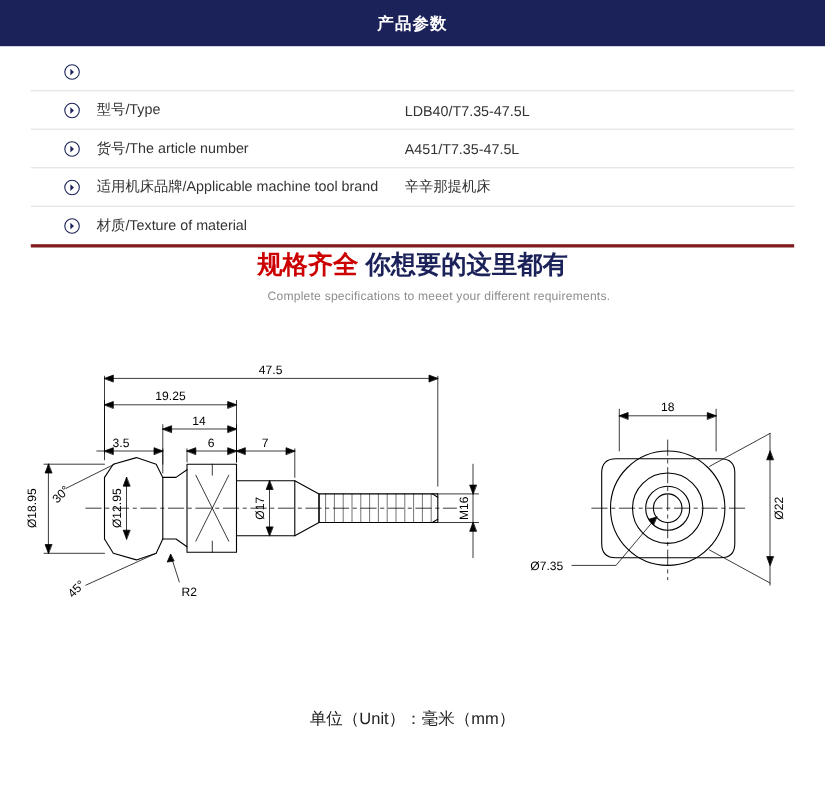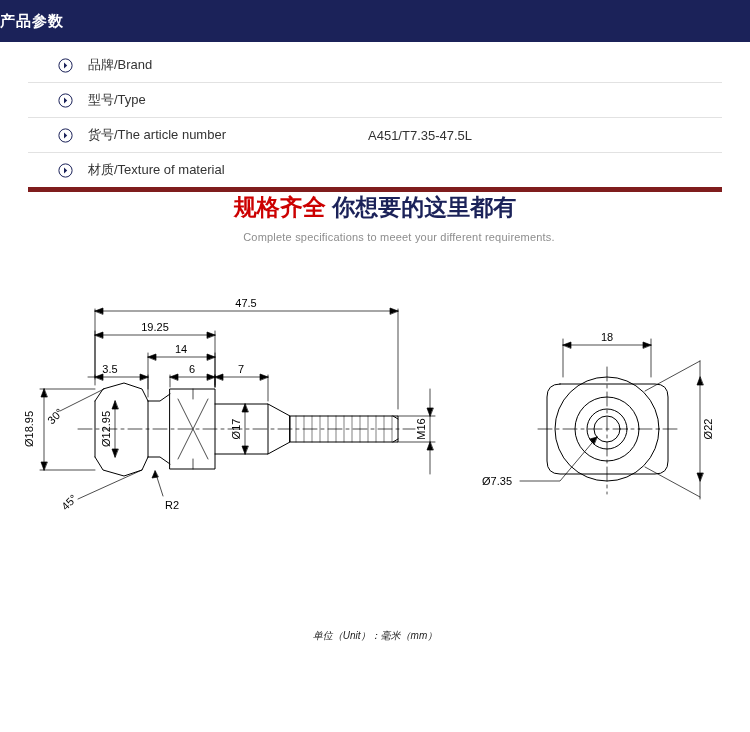--- a/index.html
+++ b/index.html
@@ -15,39 +15,40 @@
     position: relative;
     overflow: hidden;
   }
   
   .header {
     height: 42px;
     background: #1b2259;
     color: #ffffff;
     display: flex;
     align-items: center;
+    justify-content: center;
     font-size: 15px;
     letter-spacing: 1px;
   }
   .header-title {
     font-weight: bold;
   }
   
   .spec-table {
     margin: 0 28px;
     padding-top: 6px;
   }
   .spec-row {
     display: flex;
     align-items: center;
     height: 34px;
     border-bottom: 1px solid #e2e2e2;
   }
   .spec-row:last-child {
-    border-bottom: 5px solid #7f1d1d;
+    border-bottom: 3px solid #7f1d1d;
   }
   .bullet {
     width: 30px;
     flex: 0 0 30px;
     display: flex;
     align-items: center;
     justify-content: flex-start;
     padding-left: 30px;
   }
   .bullet svg {
@@ -89,24 +90,23 @@
     position: relative;
     width: 612px;
     height: 360px;
     margin-top: 6px;
   }
   .drawing-wrap svg {
     display: block;
   }
   .unit-note {
     text-align: center;
-    font-size: 10px;
+    font-size: 15px;
     color: #222;
-    margin-top: 20px;
-    font-style: italic;
+    margin-top: 2px;
   }
   text {
     font-family: "Liberation Sans", sans-serif;
   }
 </style>
 </head>
 <body>
 
 <div class="header">
   <span class="header-title">产品参数</span>
@@ -114,44 +114,54 @@
 
 <div class="spec-table">
 
   <div class="spec-row">
     <div class="bullet">
       <svg width="15" height="15" viewBox="0 0 15 15">
         <circle cx="7.5" cy="7.5" r="6.6" fill="none" stroke="#1b2259" stroke-width="1"></circle>
         <path d="M6 4.4 L9.2 7.5 L6 10.6 Z" fill="#1b2259"></path>
       </svg>
     </div>
-    <div class="spec-label">品牌/Brand</div>
   </div>
 
   <div class="spec-row">
     <div class="bullet">
       <svg width="15" height="15" viewBox="0 0 15 15">
         <circle cx="7.5" cy="7.5" r="6.6" fill="none" stroke="#1b2259" stroke-width="1"></circle>
         <path d="M6 4.4 L9.2 7.5 L6 10.6 Z" fill="#1b2259"></path>
       </svg>
     </div>
     <div class="spec-label">型号/Type</div>
+    <div class="spec-value">LDB40/T7.35-47.5L</div>
   </div>
 
   <div class="spec-row">
     <div class="bullet">
       <svg width="15" height="15" viewBox="0 0 15 15">
         <circle cx="7.5" cy="7.5" r="6.6" fill="none" stroke="#1b2259" stroke-width="1"></circle>
         <path d="M6 4.4 L9.2 7.5 L6 10.6 Z" fill="#1b2259"></path>
       </svg>
     </div>
     <div class="spec-label">货号/The article number</div>
     <div class="spec-value">A451/T7.35-47.5L</div>
   </div>
 
+  <div class="spec-row">
+    <div class="bullet">
+      <svg width="15" height="15" viewBox="0 0 15 15">
+        <circle cx="7.5" cy="7.5" r="6.6" fill="none" stroke="#1b2259" stroke-width="1"></circle>
+        <path d="M6 4.4 L9.2 7.5 L6 10.6 Z" fill="#1b2259"></path>
+      </svg>
+    </div>
+    <div class="spec-label">适用机床品牌/Applicable machine tool brand</div>
+    <div class="spec-value">辛辛那提机床</div>
+  </div>
 
   <div class="spec-row">
     <div class="bullet">
       <svg width="15" height="15" viewBox="0 0 15 15">
         <circle cx="7.5" cy="7.5" r="6.6" fill="none" stroke="#1b2259" stroke-width="1"></circle>
         <path d="M6 4.4 L9.2 7.5 L6 10.6 Z" fill="#1b2259"></path>
       </svg>
     </div>
     <div class="spec-label">材质/Texture of material</div>
   </div>

